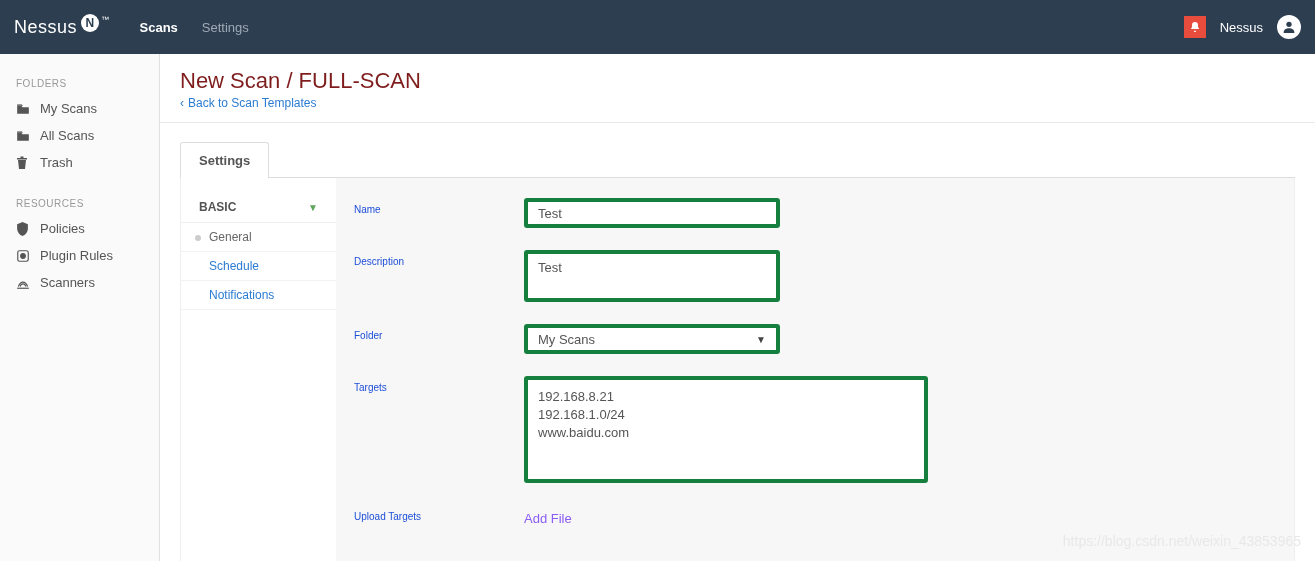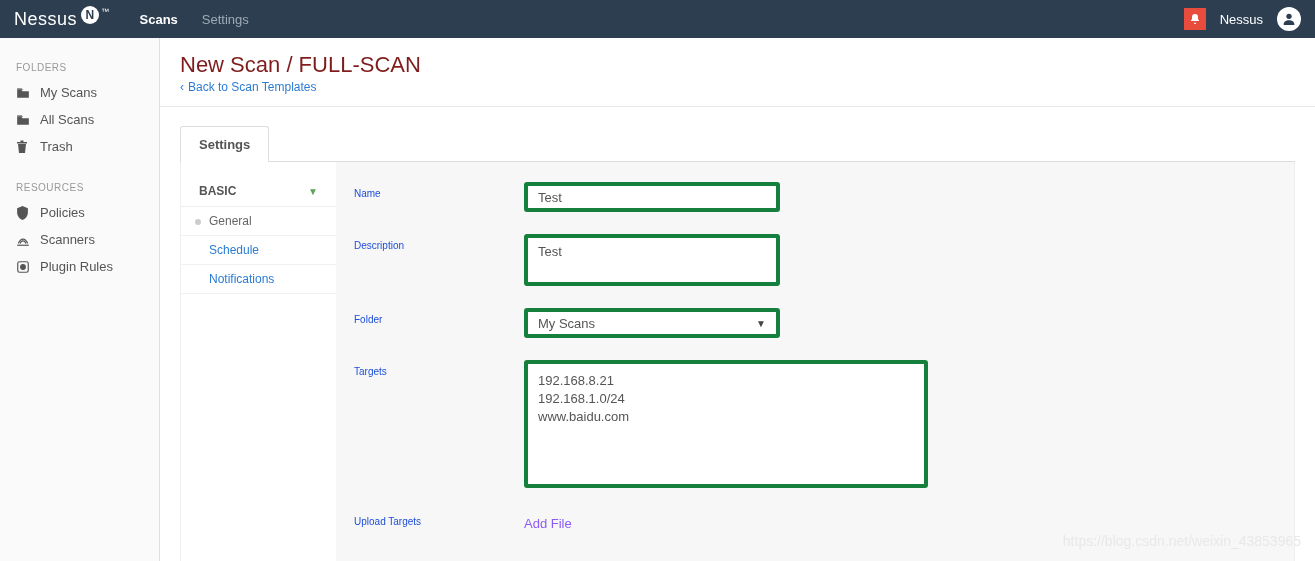--- a/index.html
+++ b/index.html
@@ -1,19 +1,19 @@
 <!DOCTYPE html>
 <html><head>
   <meta charset="utf-8">
   <style>
     * { margin: 0; padding: 0; box-sizing: border-box; font-family: "Helvetica Neue", Arial, sans-serif; }
     body { background: #fff; color: #444; font-size: 13px; }
 
     
-    .topbar { background: #2c3e50; height: 38px; display: flex; align-items: center; padding: 0 14px; }
+    .topbar { background: #2c3e50; height: 54px; display: flex; align-items: center; padding: 0 14px; }
     .logo { display: flex; align-items: center; color: #fff; font-size: 18px; font-weight: 300; letter-spacing: 0.5px; margin-right: 30px; }
     .logo-badge { width: 18px; height: 18px; background: #fff; color: #2c3e50; border-radius: 50%; display: inline-flex; align-items: center; justify-content: center; font-weight: bold; font-size: 12px; margin-left: 4px; position: relative; top: -4px; }
     .logo sup { font-size: 8px; margin-left: 2px; position: relative; top: -8px; }
     .topnav { display: flex; gap: 24px; }
     .topnav a { color: #a0aab5; font-size: 13px; text-decoration: none; cursor: pointer; }
     .topnav a.active { color: #fff; font-weight: bold; }
     .topright { margin-left: auto; display: flex; align-items: center; gap: 14px; }
     .alert-box { width: 22px; height: 22px; background: #e74c3c; display: flex; align-items: center; justify-content: center; color: #fff; }
     .user-label { color: #fff; font-size: 13px; }
     .avatar { width: 24px; height: 24px; border-radius: 50%; background: #fff; display: flex; align-items: center; justify-content: center; color: #2c3e50; }
@@ -50,21 +50,21 @@
 
     
     .form-area { flex: 1; background: #f7f7f7; padding: 20px 18px 30px; }
     .form-row { display: flex; align-items: flex-start; margin-bottom: 22px; }
     .form-label { width: 170px; color: #1d4ed8; font-size: 10px; padding-top: 6px; }
     .form-control { background: #fff; border: 4px solid #15803d; border-radius: 3px; font-size: 13px; color: #555; }
     .inp-text { width: 256px; height: 30px; padding: 0 10px; }
     .inp-desc { width: 256px; height: 52px; padding: 6px 10px; resize: none; font-family: inherit; }
     .inp-select { width: 256px; height: 30px; display: flex; align-items: center; justify-content: space-between; padding: 0 10px; cursor: pointer; }
     .inp-select .caret { font-size: 10px; color: #444; }
-    .inp-targets { width: 404px; height: 128px; padding: 8px 10px; resize: none; font-family: inherit; line-height: 1.4; }
+    .inp-targets { width: 404px; height: 107px; padding: 8px 10px; resize: none; font-family: inherit; line-height: 1.4; }
     .add-file { color: #8b5cf6; font-size: 13px; cursor: pointer; padding-top: 6px; }
 
     
     .footer-btns { display: flex; align-items: center; gap: 20px; margin-top: 18px; }
     .btn-save { display: flex; }
     .btn-save-main { background: #2b7cd3; color: #fff; border: none; padding: 7px 22px; font-size: 13px; border-radius: 3px 0 0 3px; cursor: pointer; }
     .btn-save-drop { background: #2b7cd3; color: #fff; border: none; border-left: 1px solid #1f66b0; width: 24px; display: flex; align-items: center; justify-content: center; border-radius: 0 3px 3px 0; cursor: pointer; }
 
     .watermark { position: fixed; bottom: 12px; right: 14px; color: #e8e8e8; font-size: 14px; pointer-events: none; }
 
@@ -135,35 +135,35 @@
       <span class="icon">
           <svg width="13" height="14" viewBox="0 0 24 26" fill="#555">
             <path d="M12 0l10 4v8c0 7-5 12-10 14C7 24 2 19 2 12V4z"></path>
           </svg>
         </span>
       <span>Policies</span>
     </div>
     <div class="side-item">
       <span class="icon">
           <svg width="14" height="14" viewBox="0 0 24 24" fill="none" stroke="#555" stroke-width="2">
+            <rect x="3" y="3" width="18" height="18" rx="3"></rect>
+            <circle cx="12" cy="12" r="4" fill="#555"></circle>
+          </svg>
+        </span>
+      <span>Plugin Rules</span>
+    </div>
+    <div class="side-item">
+      <span class="icon">
+          <svg width="14" height="14" viewBox="0 0 24 24" fill="none" stroke="#555" stroke-width="2">
             <path d="M4 18c4-10 12-10 16 0"></path>
             <path d="M7 18c2-6 8-6 10 0"></path>
             <line x1="2" y1="21" x2="22" y2="21"></line>
           </svg>
         </span>
       <span>Scanners</span>
-    </div>
-    <div class="side-item">
-      <span class="icon">
-          <svg width="14" height="14" viewBox="0 0 24 24" fill="none" stroke="#555" stroke-width="2">
-            <rect x="3" y="3" width="18" height="18" rx="3"></rect>
-            <circle cx="12" cy="12" r="4" fill="#555"></circle>
-          </svg>
-        </span>
-      <span>Plugin Rules</span>
     </div>
   </div>
 
   <div class="main">
     <div class="page-header">
       <div class="page-title">New Scan / FULL-SCAN</div>
       <a class="back-link">
         <span>‹</span>
         <span>Back to Scan Templates</span>
       </a>

